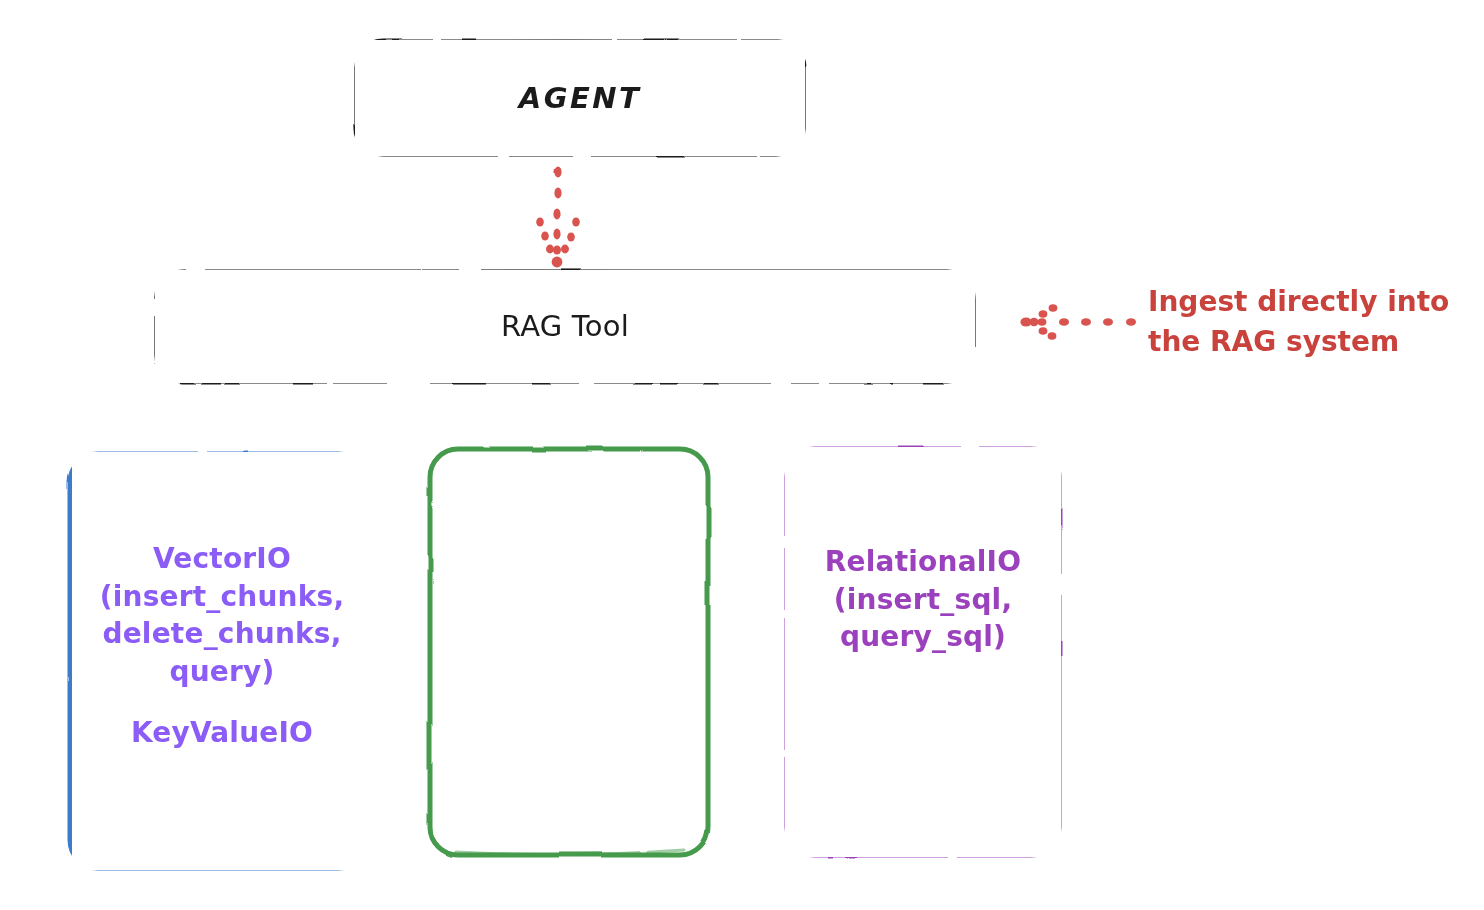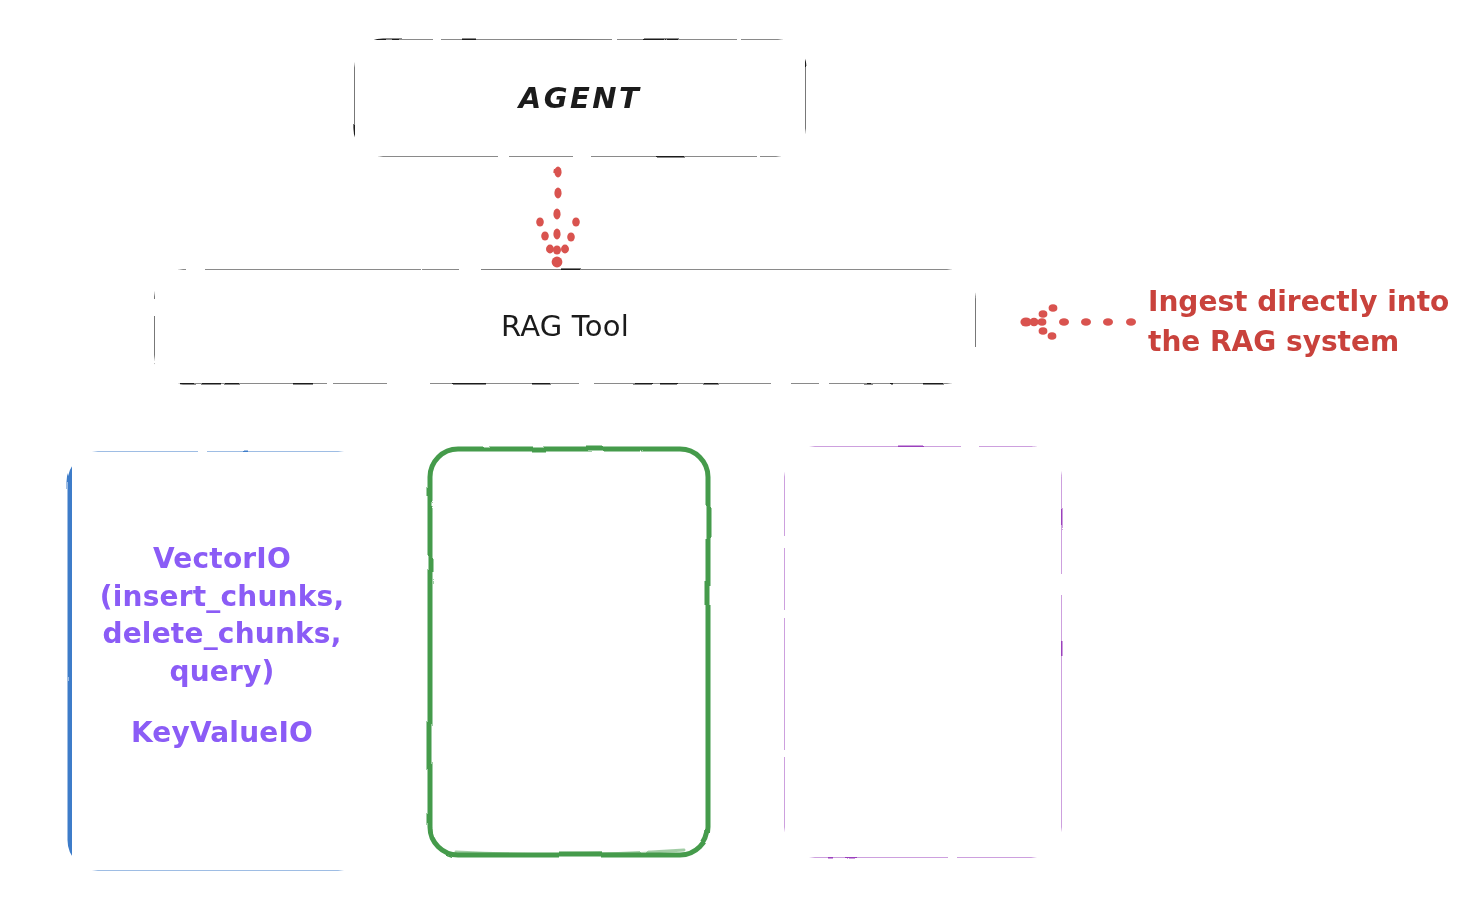--- a/index.html
+++ b/index.html
@@ -188,18 +188,21 @@
   <div class="node backend" id="vectorio-box" style="color: #8b5cf6; left: 72px; top: 452px; width: 300px; height: 418px;">
     <span class="node-label inner methods">VectorIO
 (insert_chunks,
 delete_chunks,
 query)</span>
     <span class="node-label inner index">KeyValueIO</span>
   </div>
 
 
   <div class="node backend" id="relationalio-box" style="color: rgb(155, 65, 189); left: 785px; top: 447px; width: 276px; height: 410px;">
+    <span class="node-label inner methods">RelationalIO
+(insert_sql,
+query_sql)</span>
   </div>
 
   <div id="ingest-note" style="color: rgb(201, 66, 60); left: 1148px; top: 282px;">Ingest directly into
 the RAG system</div>
 
 </div>
 
 </body></html>

